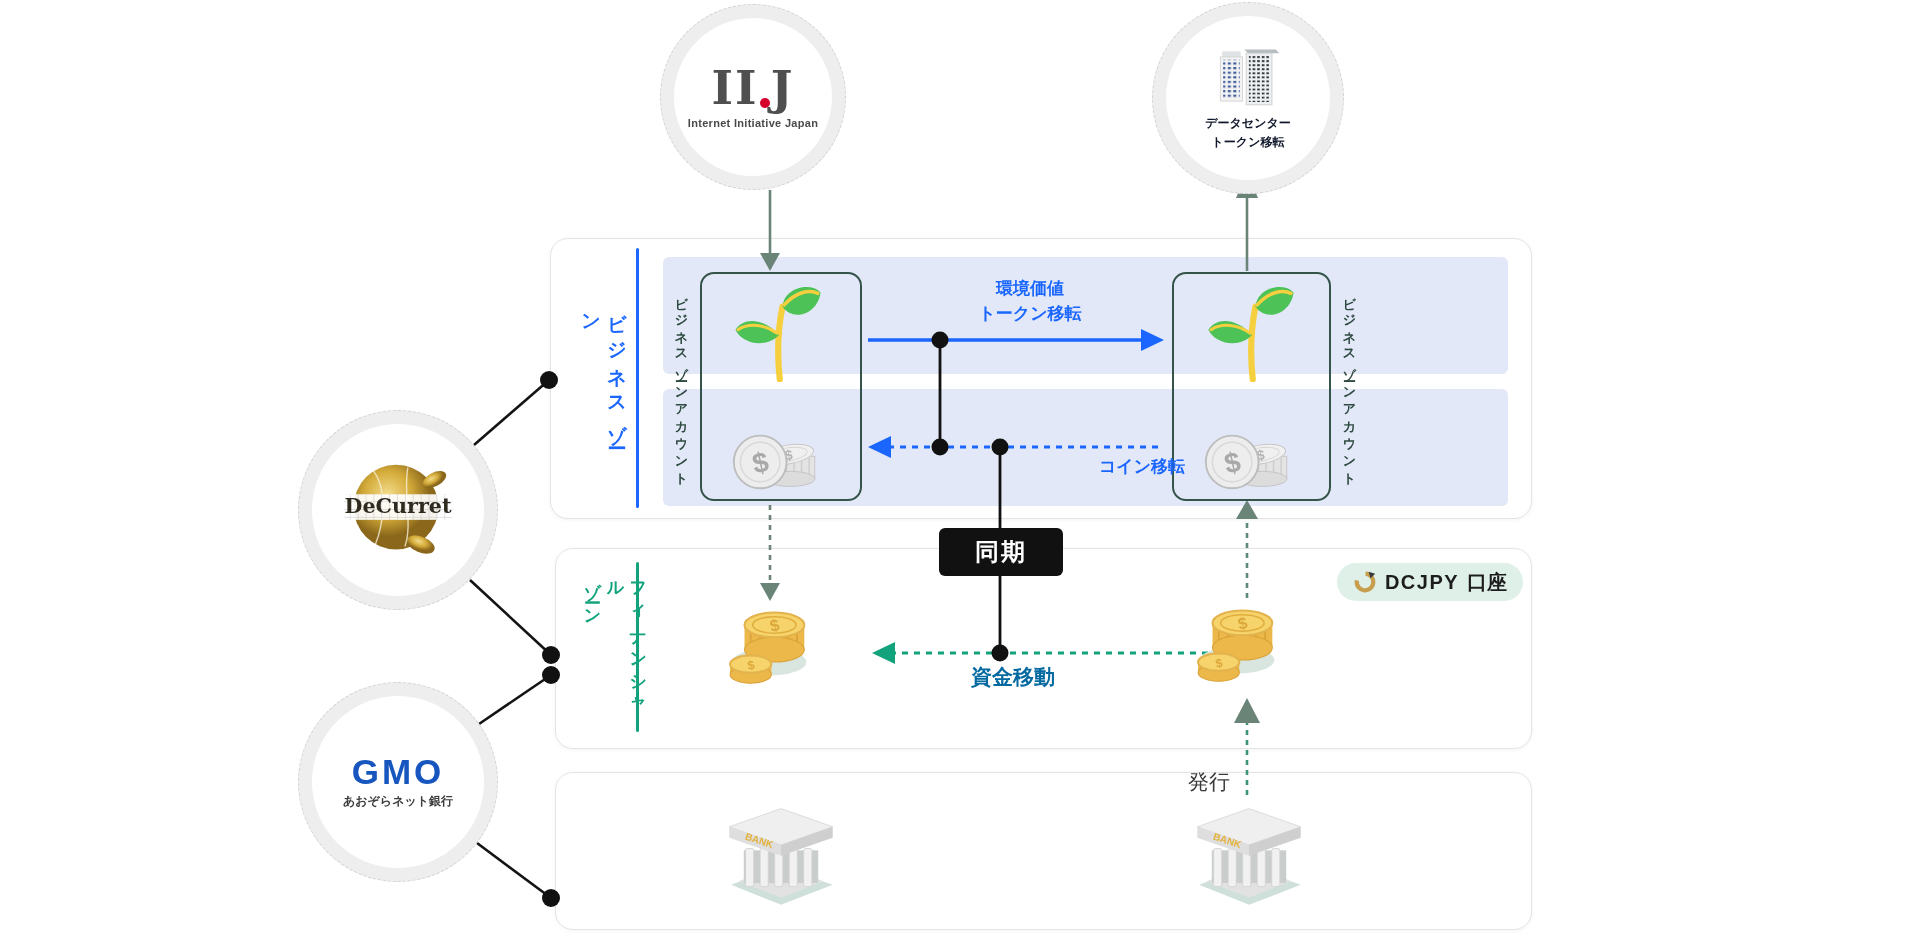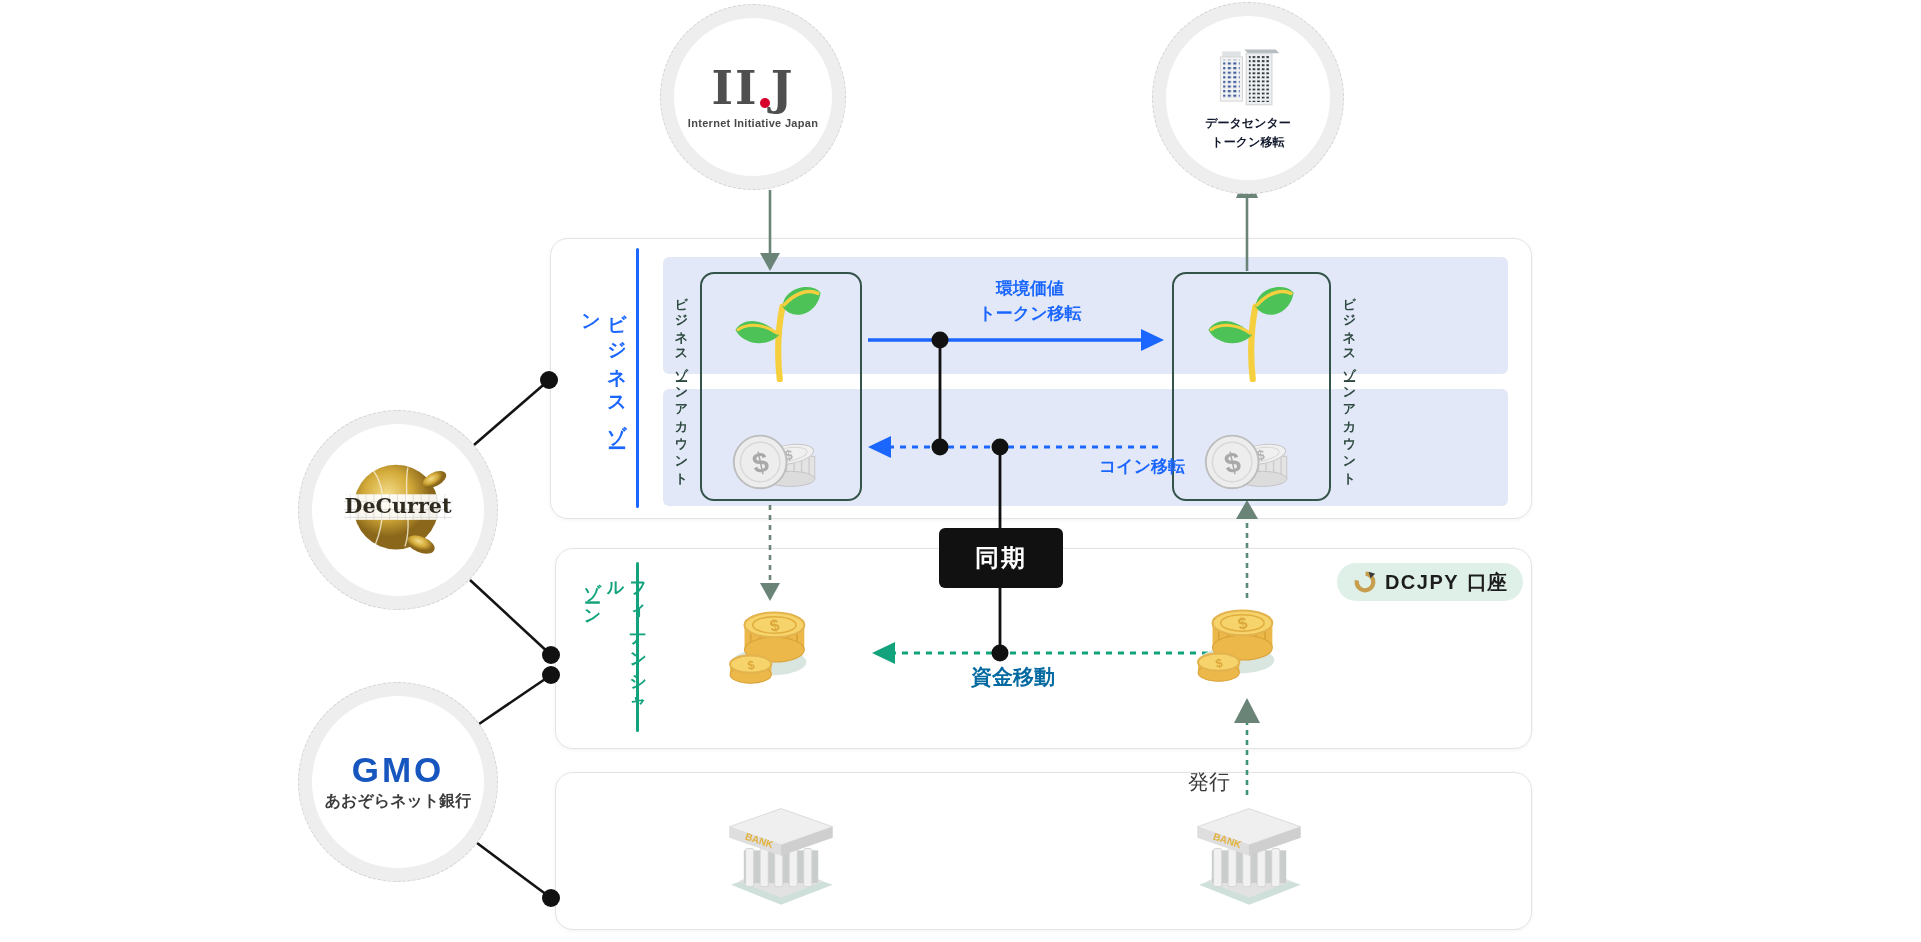--- a/index.html
+++ b/index.html
@@ -42,21 +42,21 @@
   .big-circle .inner{
     position:absolute;left:13px;top:13px;right:13px;bottom:13px;border-radius:50%;background:#ffffff;
     display:flex;flex-direction:column;align-items:center;justify-content:center;text-align:center;
   }
   .iij-logo{font-family:"DejaVu Serif","Liberation Serif",serif;font-weight:bold;font-size:46px;
     color:#4f4f4f;letter-spacing:2px;line-height:1;display:flex;align-items:flex-end;}
   .iij-dot{display:inline-block;width:10px;height:10px;border-radius:50%;background:#d5002c;margin:0 1px 3px 1px;}
   .iij-sub{font-size:11px;font-weight:bold;color:#4a4a4a;margin-top:6px;letter-spacing:0.3px;}
   .dc-text{font-size:12px;font-weight:bold;color:#0f172a;line-height:1.55;}
   .gmo-logo{font-size:35px;font-weight:800;color:#1756be;letter-spacing:3px;line-height:1;}
-  .gmo-sub{font-size:16px;font-weight:bold;color:#3c3c3c;margin-top:4px;}
+  .gmo-sub{font-size:12px;font-weight:bold;color:#3c3c3c;margin-top:4px;}
   
   .badge{
     position:absolute;border-radius:21px;display:flex;align-items:center;justify-content:center;
     font-weight:bold;color:#1d1d1d;
   }
   .badge-dcjpy{background:#def0e8;font-size:20px;gap:8px;text-align:center;}
   .badge-dcjpy .brand{letter-spacing:1.5px;}
   .badge-bank{background:#ececec;font-size:21px;letter-spacing:2px;}
   
   #overlay{position:absolute;left:0;top:0;pointer-events:none;}
@@ -297,21 +297,21 @@
       <polygon points="122,40 65,60 65,72 122,52" fill="#cfcfcf"></polygon>
       <text x="26" y="54" font-size="11" font-weight="bold" fill="#e3b23c" transform="rotate(18 26 50)">BANK</text>
     </svg>
   </div>
 
   <div class="lbl lbl-blue" style="left:1030px;top:277px;">
     <div>環境価値</div>
     <div>トークン移転</div>
   </div>
   <div class="lbl lbl-blue" style="left:1142px;top:411px;margin-top:44px;">コイン移転</div>
-  <div class="sync-box" style="left:939px;top:528px;width:124px;height:60px;">
+  <div class="sync-box" style="left:939px;top:528px;width:124px;height:48px;">
     <span>同期</span>
   </div>
   <div class="lbl lbl-teal" style="left:1013px;top:663px;">資金移動</div>
   <div class="lbl-issue" style="left:1130px;top:768px;width:100px;">発行</div>
 
   <div class="badge badge-dcjpy" style="left:1337px;top:563px;width:186px;height:38px;">
     <svg width="24" height="24" viewBox="0 0 26 26">
       <circle cx="13" cy="13" r="9" fill="none" stroke="#c79d4e" stroke-width="4.6" stroke-dasharray="44 13" stroke-dashoffset="8" transform="rotate(-40 13 13)"></circle>
       <polygon points="17,2 24,4 19,9" fill="#3a3a3a"></polygon>
     </svg>

